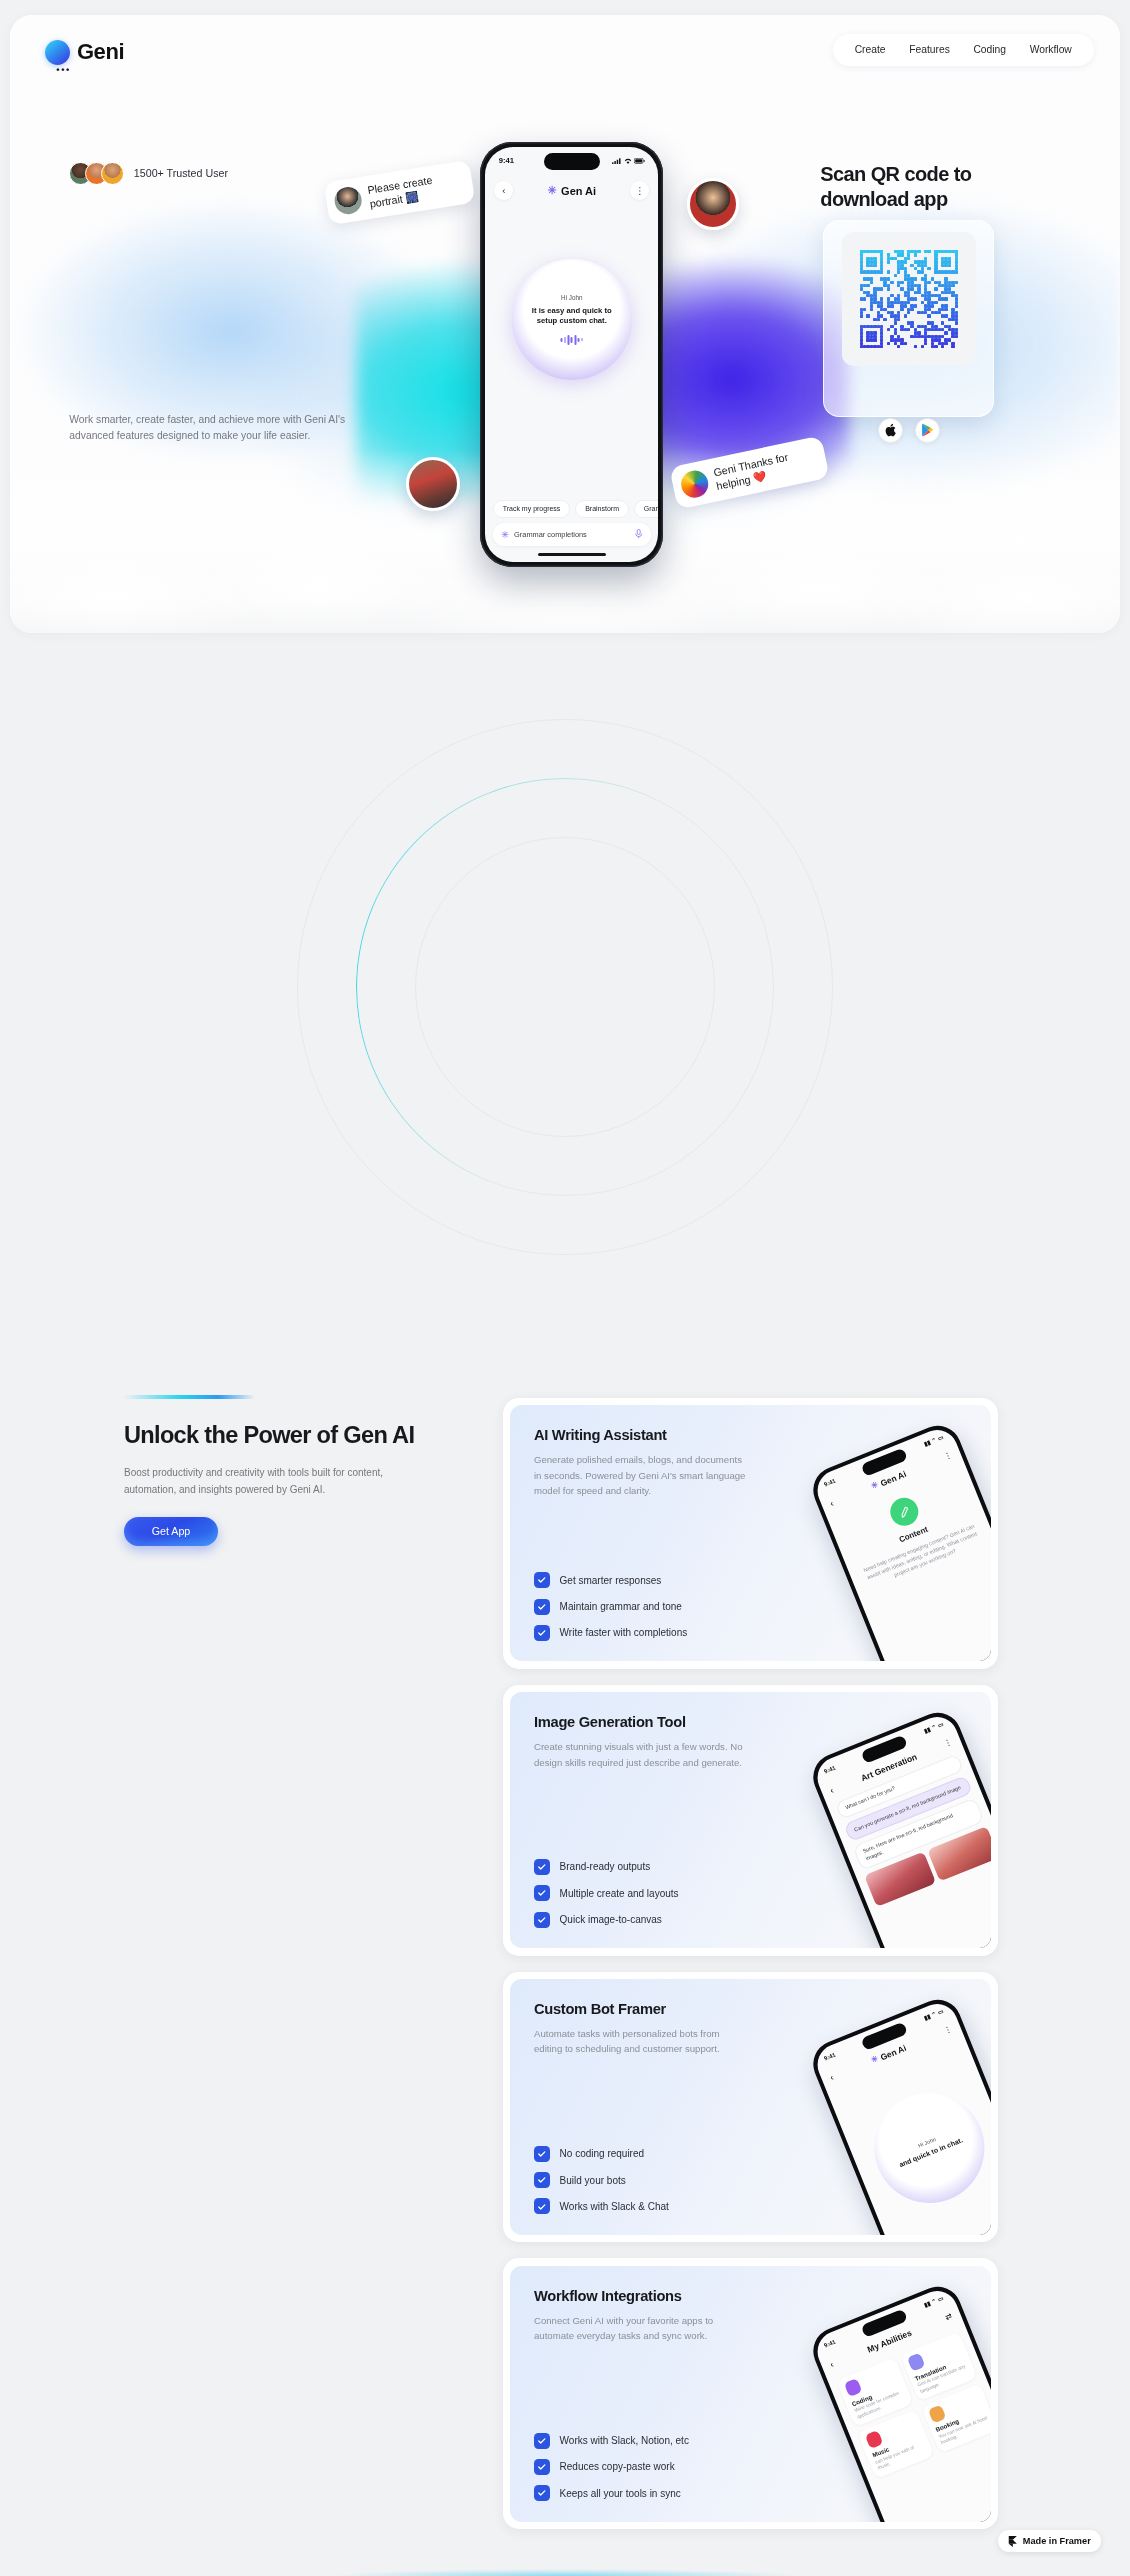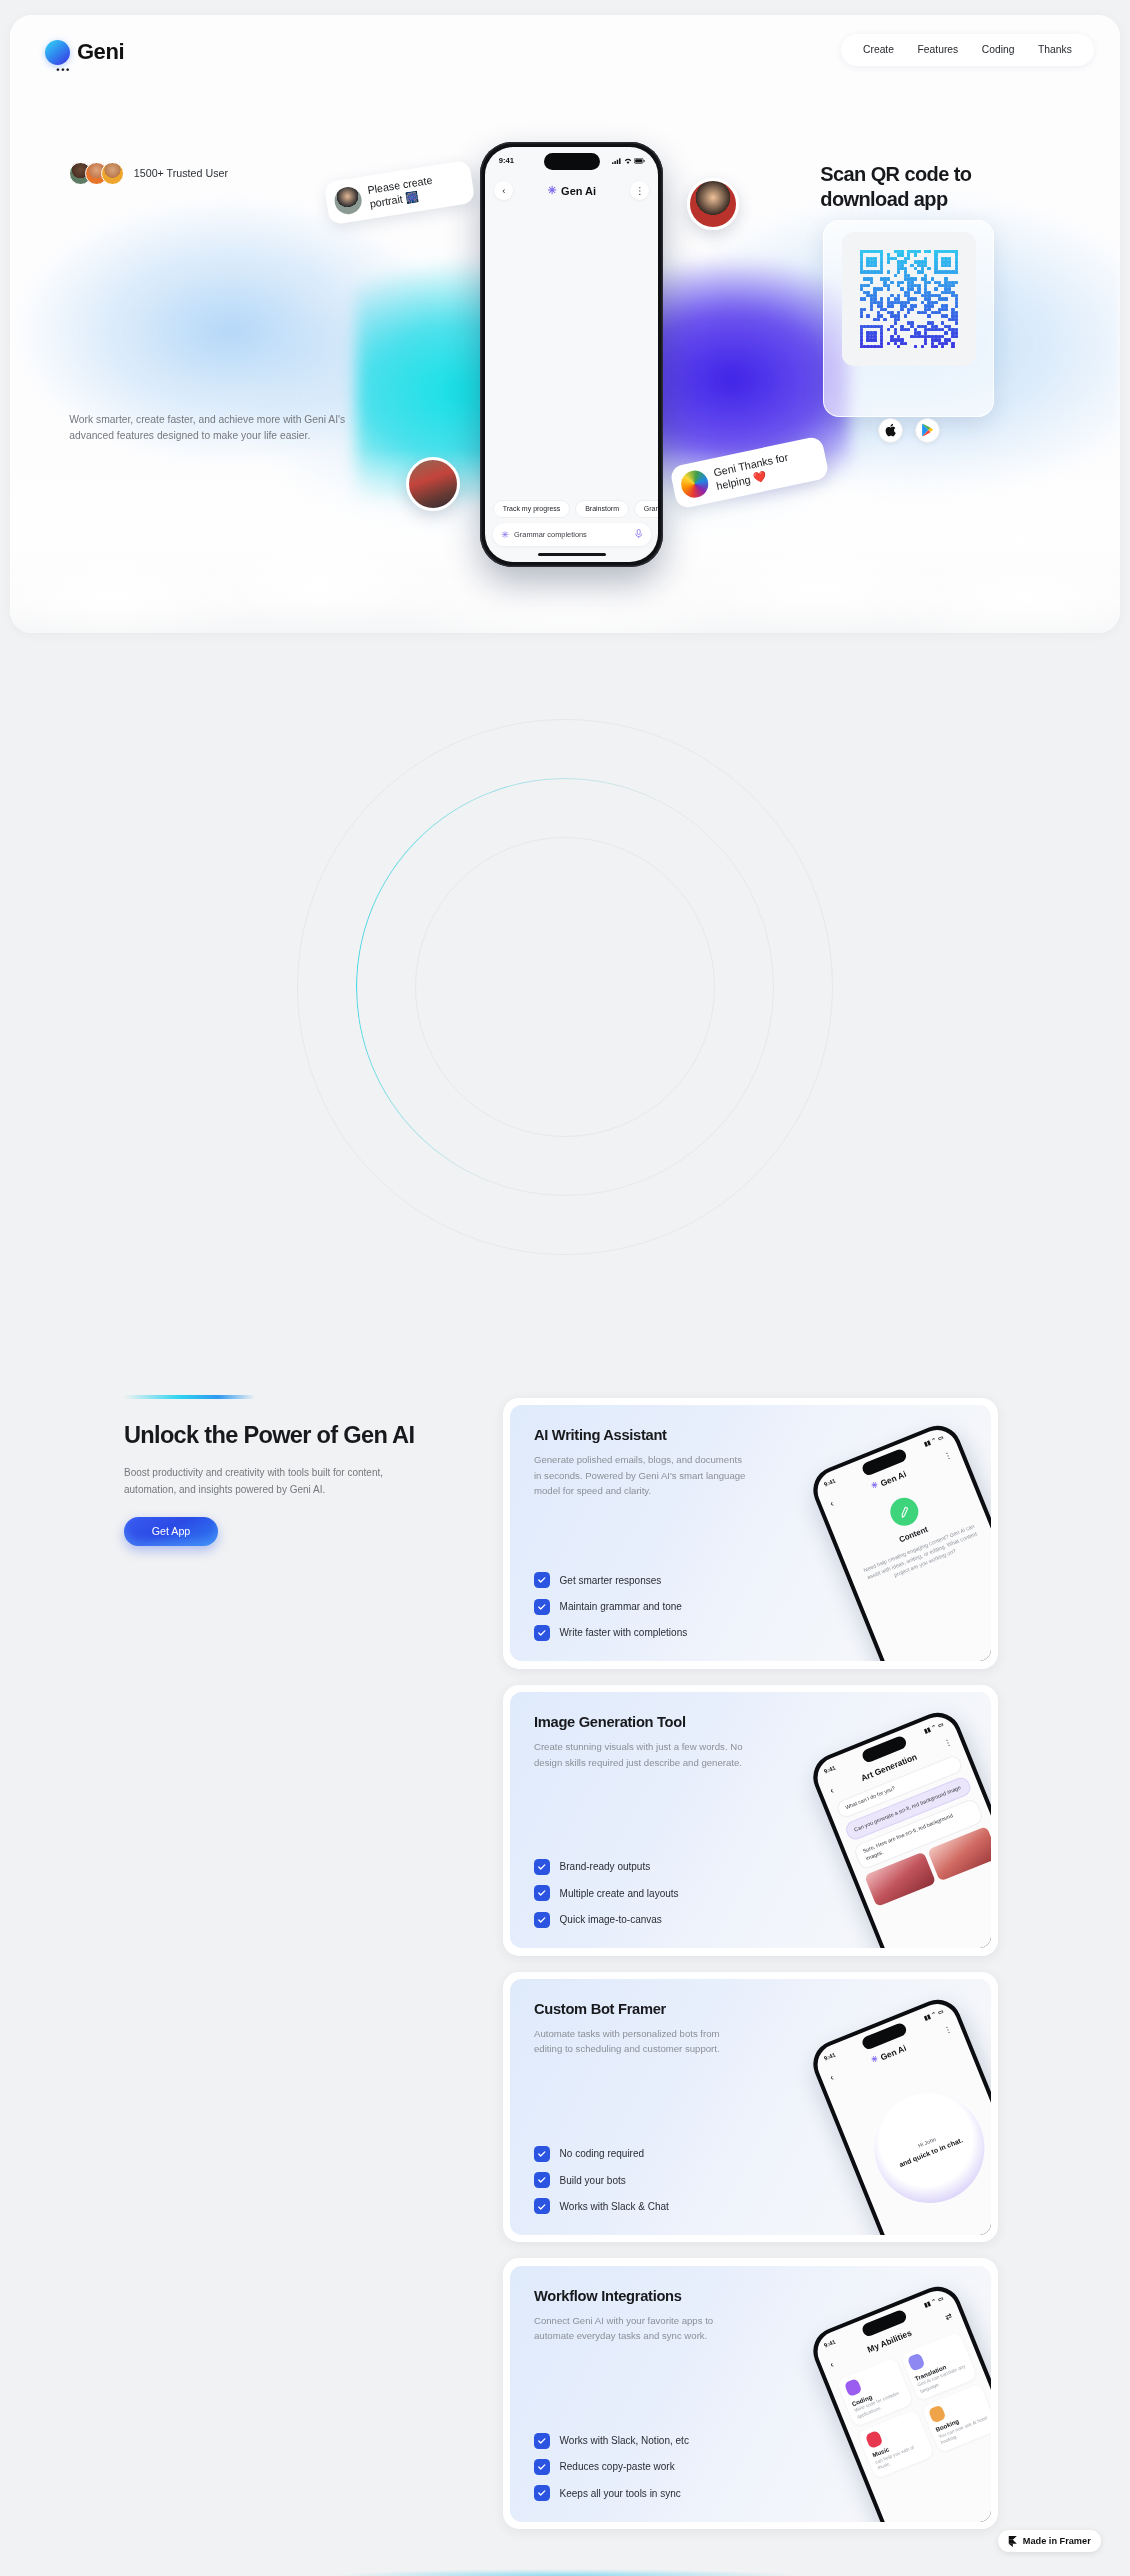--- a/index.html
+++ b/index.html
@@ -256,21 +256,21 @@
   <div class="logo">
     <div class="logo-mark"></div>
     <div class="logo-txt">Geni</div>
   </div>
   <div class="logo-dots">•••</div>
 
   <nav class="nav">
     <a href="#">Create</a>
     <a href="#">Features</a>
     <a href="#">Coding</a>
-    <a href="#">Thanks</a>
+    <a href="#">Workflow</a>
   </nav>
 
   <div class="trusted">
     <div class="avs">
       <div class="av av1"></div>
       <div class="av av2"></div>
       <div class="av av3"></div>
     </div>
     <div class="trusted-lbl">1500+ Trusted User</div>
   </div>
@@ -313,20 +313,33 @@
       </div>
       <div class="phone-nav">
         <div class="rnd">‹</div>
         <div class="phone-title">
           <span class="spark">✳</span>
           <span>Gen Ai</span>
         </div>
         <div class="rnd">⋮</div>
       </div>
 
+      <div class="orb">
+        <div class="hi">Hi John</div>
+        <div class="msg">It is easy and quick  to setup custom chat.</div>
+        <div class="wav">
+          <i style="height:3.7px"></i>
+            <i style="height:6.6px"></i>
+            <i style="height:10.3px"></i>
+            <i style="height:5.9px"></i>
+            <i style="height:9.6px"></i>
+            <i style="height:4.4px"></i>
+            <i style="height:2.9px"></i>
+        </div>
+      </div>
 
       <div class="chips">
         <div class="chip">Track my progress</div>
         <div class="chip">Brainstorm</div>
         <div class="chip">Grammar</div>
       </div>
 
       <div class="pinput">
         <span class="spark" style="font-size:9.6px">✳</span>
         <span class="ph">Grammar completions</span>

